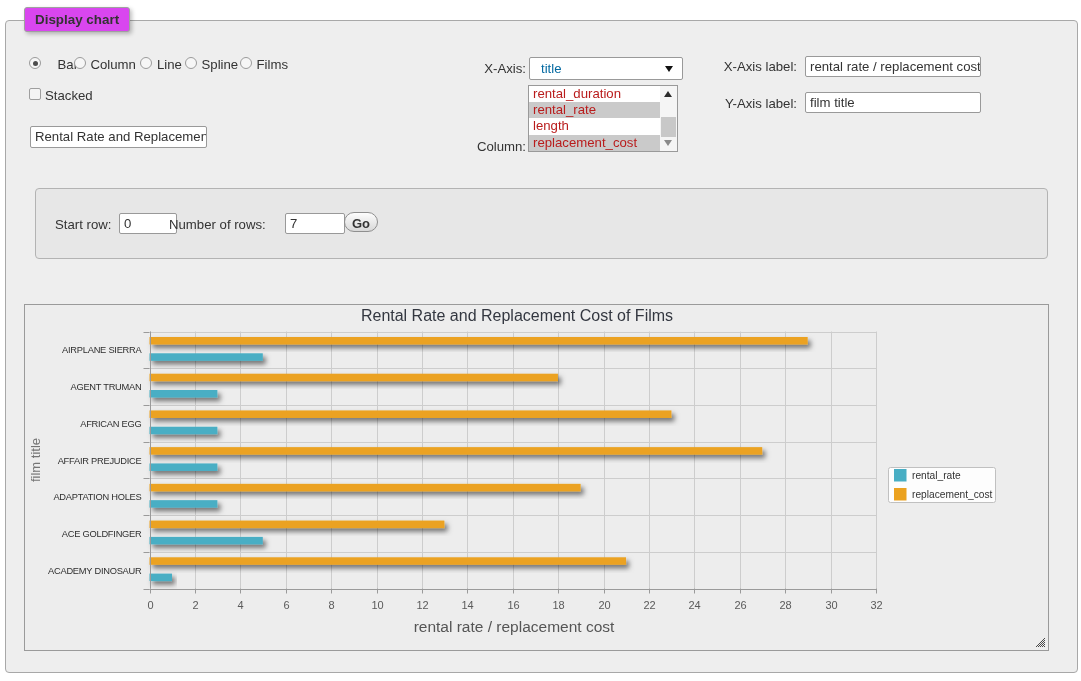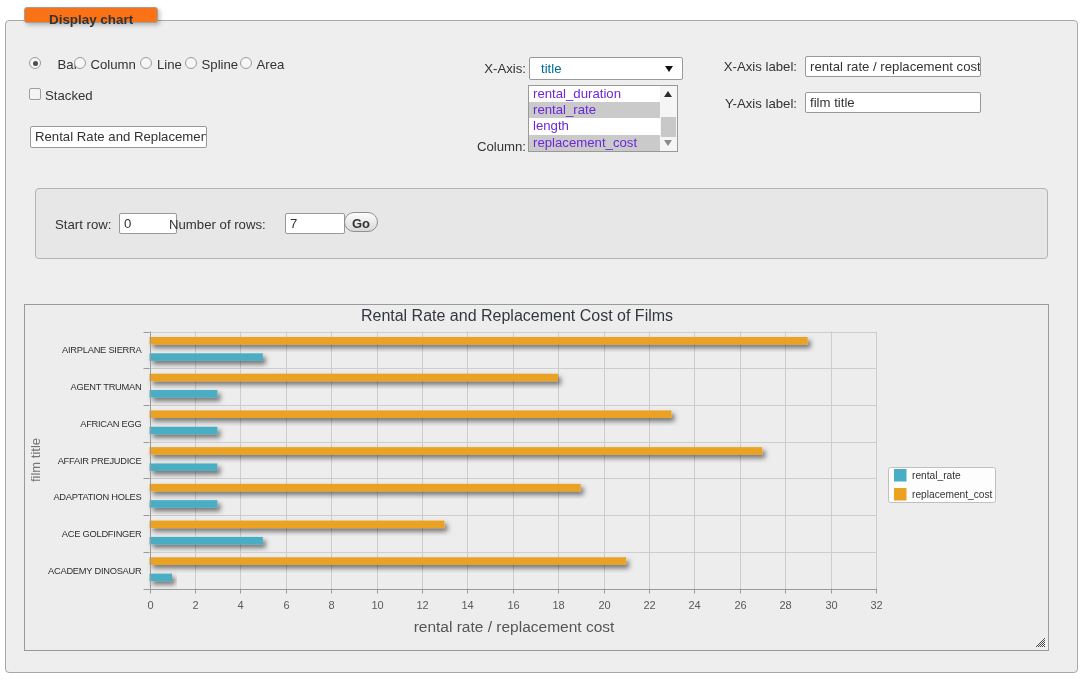--- a/index.html
+++ b/index.html
@@ -1,39 +1,39 @@
 <!DOCTYPE html>
 <html><head>
 <meta charset="utf-8">
 <style>
 * { box-sizing: border-box; margin:0; padding:0; }
 html,body { width:1081px; height:681px; background:#fff; font-family:"Liberation Sans", sans-serif; }
 body { position:relative; overflow:hidden; }
 .fs { position:absolute; left:5px; top:20px; width:1073px; height:653px;
   background:#eeeeee; border:1px solid #a8a8a8; border-radius:4px; }
-.legend { position:absolute; left:24px; top:7px; height:16px; background:#f97316;
+.legend { position:absolute; left:24px; top:7px; height:25px; background:#d946ef;
   border:1px solid #a0a0a0; border-radius:3px; box-shadow:2px 2px 4px rgba(0,0,0,0.25);
-  font-size:13.4px; font-weight:bold; color:#333; line-height:23px; padding:0 24px; }
+  font-size:13.4px; font-weight:bold; color:#333; line-height:23px; padding:0 10px; }
 .lbl { position:absolute; font-size:13.2px; color:#333; white-space:nowrap; }
 .rlbl { text-align:right; }
 .radio { position:absolute; width:12px; height:12px; border:1px solid #9b9b9b;
   border-radius:50%; background:#f6f6f6; }
 .radio.on::after { content:""; position:absolute; left:2.5px; top:2.5px; width:5px; height:5px;
   border-radius:50%; background:#4d4d4d; }
 .cbx { position:absolute; width:12px; height:12px; border:1px solid #9e9e9e;
   border-radius:2px; background:#f4f4f4; }
 .inp { position:absolute; background:#fff; border:1px solid #999; border-radius:2px;
   font-size:13.2px; color:#333; line-height:19px; padding:0 4px; white-space:nowrap; overflow:hidden; }
 .sel { position:absolute; left:529px; top:57px; width:154px; height:23px; background:#fff;
   border:1px solid #999; border-radius:2px; font-size:13.2px; color:#0369a1; line-height:21px;
   padding-left:11px; }
 .sel .arr { position:absolute; right:9px; top:8px; width:0; height:0;
   border-left:4px solid transparent; border-right:4px solid transparent; border-top:6px solid #111; }
 .listbox { position:absolute; left:528px; top:85px; width:150px; height:67px; background:#fff;
-  border:1px solid #999; font-size:13.2px; color:#6d28d9; }
+  border:1px solid #999; font-size:13.2px; color:#b91c1c; }
 .li { height:16.2px; line-height:16.2px; padding-left:4px; width:131px; }
 .li.on { background:#cacaca; }
 .sb { position:absolute; right:0; top:0; width:17px; height:65px; background:#f5f5f5; }
 .sb .thumb { position:absolute; left:1px; top:31px; width:15px; height:20px; background:#c8c8c8; }
 .sb .a { position:absolute; left:4px; width:0; height:0; border-left:4.5px solid transparent; border-right:4.5px solid transparent; }
 .sb .up { top:5px; border-bottom:6px solid #2c2c2c; }
 .sb .dn { bottom:5px; border-top:6px solid #8a8a8a; }
 .rowsbox { position:absolute; left:35px; top:188px; width:1013px; height:71px;
   background:#e7e7e7; border:1px solid #b3b3b3; border-radius:4px; }
 .gobtn { position:absolute; left:344px; top:212px; width:34px; height:20px; border-radius:12px;
@@ -49,21 +49,21 @@
 
 <div class="radio on" style="left:29px; top:57px;"></div>
 <div class="lbl" style="left:45.5px; top:57px;padding-left:12px;">Bar</div>
 <div class="radio" style="left:74px; top:57px;"></div>
 <div class="lbl" style="left:90.5px; top:57px;">Column</div>
 <div class="radio" style="left:140px; top:57px;"></div>
 <div class="lbl" style="left:157px; top:57px;text-align:center;">Line</div>
 <div class="radio" style="left:185px; top:57px;"></div>
 <div class="lbl" style="left:201.5px; top:57px;">Spline</div>
 <div class="radio" style="left:240px; top:57px;"></div>
-<div class="lbl" style="left:256.5px; top:57px;">Area</div>
+<div class="lbl" style="left:256.5px; top:57px;">Films</div>
 
 <div class="cbx" style="left:28.5px; top:88px;"></div>
 <div class="lbl" style="left:45px; top:88px;">Stacked</div>
 
 <div class="inp" style="left:30px; top:126px; width:177px; height:22px; line-height:20px;">Rental Rate and Replacement Cost of Films</div>
 
 <div class="lbl rlbl" style="left:400px; width:126px; top:61px;">X-Axis:</div>
 <div class="sel">title<span class="arr"></span></div>
 
 <div class="lbl rlbl" style="left:400px; width:126px; top:139px;">Column:</div>

